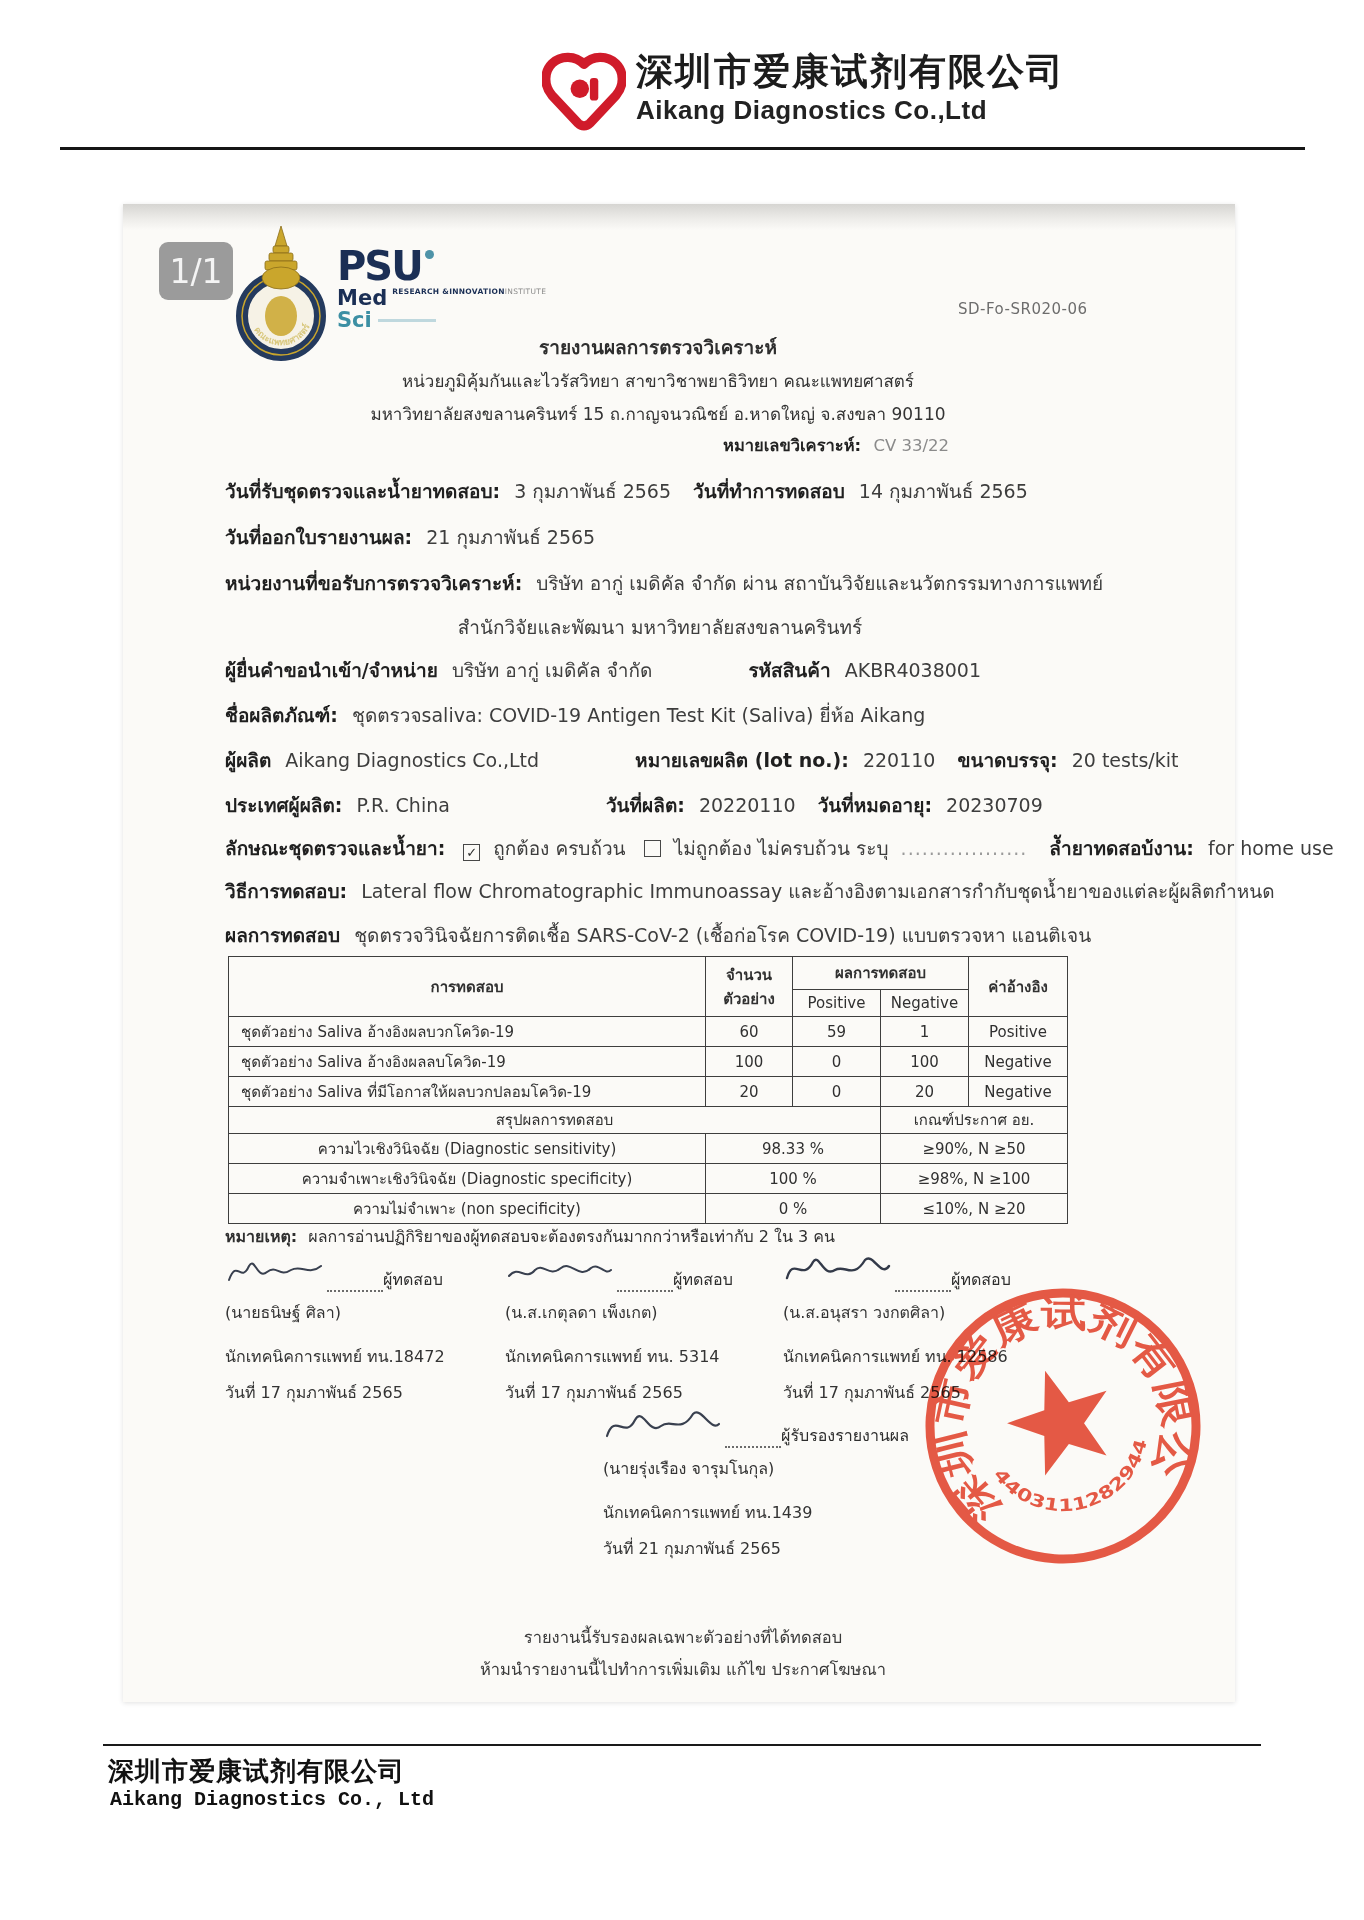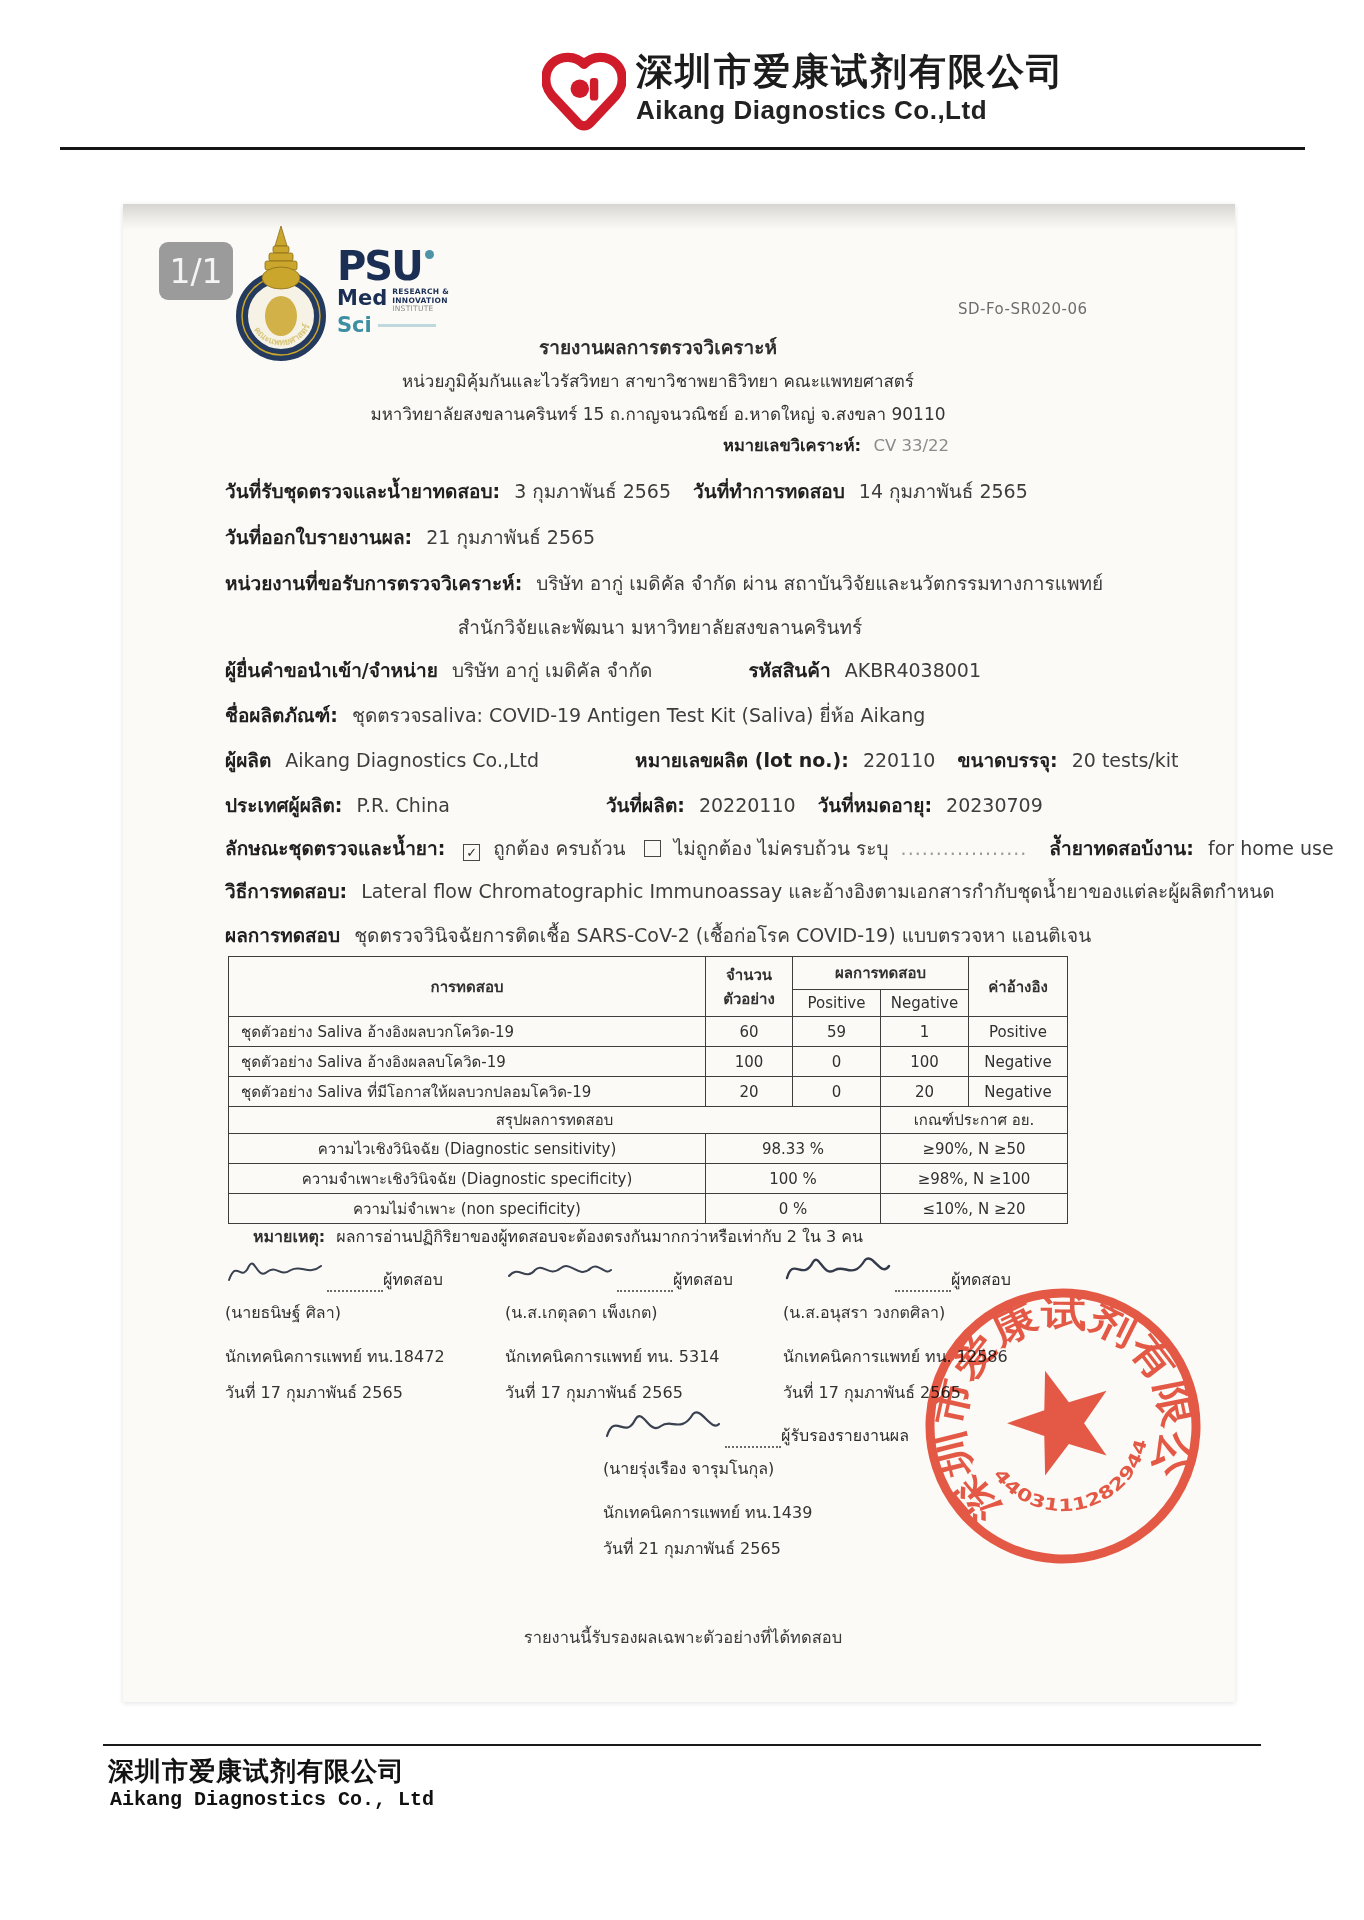--- a/index.html
+++ b/index.html
@@ -50,21 +50,21 @@
           background:transparent;}
   .rtable td{border:1.6px solid #3e3e3e;text-align:center;padding:0 6px;}
   .rtable .name{text-align:left;padding-left:12px;}
   .rtable .h1 td{height:32px;font-weight:600;}
   .rtable .h2 td{height:26px;}
   .rtable .dr td{height:29px;}
   .rtable .sh td{height:26px;}
   .rtable .sr td{height:29px;}
 
   .note{position:absolute;left:102px;top:1020px;font-size:16px;color:#2f2f2f;white-space:nowrap;}
-  .note b{font-weight:700;margin-left:28px;}
+  .note b{font-weight:700;}
 
   
   .signer{position:absolute;top:1048px;width:265px;font-size:16px;color:#333;}
   .certifier{position:absolute;left:480px;top:1200px;font-size:16px;color:#333;}
   .sigline{display:flex;align-items:flex-end;white-space:nowrap;}
   .sig-svg{margin-right:2px;}
   .dotline{display:inline-block;width:56px;border-bottom:2px dotted #6b6b6b;height:14px;}
   .sigrole{font-size:16px;color:#2d2d2d;}
   .sname{margin-top:8px;}
   .stitle{margin-top:19px;}
@@ -82,21 +82,21 @@
   .footer-en{position:absolute;left:110px;top:1788px;font-size:20px;font-weight:600;color:#111;
              font-family:"Liberation Mono","DejaVu Sans Mono",monospace;}
 
   
   .psu-block{position:absolute;left:214px;top:44px;}
   .psu-top{display:flex;align-items:flex-start;}
   .psu-word{font-size:40px;font-weight:800;color:#1b2f55;letter-spacing:-2px;line-height:.9;}
   .psu-dot{width:9px;height:9px;border-radius:50%;background:#4e93a8;margin:2px 0 0 3px;}
   .psu-mid{display:flex;align-items:flex-start;margin-top:4px;}
   .med{font-size:21px;font-weight:800;color:#1b2f55;line-height:1;}
-  .ri{display:flex;flex-direction:column;margin-left:5px;}
+  .ri{display:flex;flex-direction:row;margin-left:5px;}
   .ri i{font-style:normal;font-size:7.5px;font-weight:700;color:#1b2f55;line-height:1.15;letter-spacing:.3px;}
   .ri i.inst{color:#8a8a8a;font-weight:400;}
   .psu-bot{display:flex;align-items:center;margin-top:1px;}
   .sci{font-size:21px;font-weight:800;color:#3c8fa3;line-height:1;}
   .sci-bar{width:58px;height:3px;background:#bfd8de;margin-left:6px;}
 </style>
 </head>
 <body>
 
 <div class="page">
@@ -366,19 +366,20 @@
           <textPath href="#sealArcTop" textLength="500" lengthAdjust="spacingAndGlyphs">深圳市爱康试剂有限公司</textPath>
         </text>
         <path id="sealArcBot" d="M68.7 174.8 A85 85 0 0 0 231.3 174.8" fill="none"></path>
         <text font-size="17" font-weight="bold" fill="#e64a33" font-family="DejaVu Sans, sans-serif">
           <textPath href="#sealArcBot" textLength="200" lengthAdjust="spacingAndGlyphs">4403111282944</textPath>
         </text>
       </g>
     </svg>
 
     <div class="disc" style="top:1420px">รายงานนี้รับรองผลเฉพาะตัวอย่างที่ได้ทดสอบ</div>
+    <div class="disc" style="top:1452px">ห้ามนำรายงานนี้ไปทำการเพิ่มเติม แก้ไข ประกาศโฆษณา</div>
   </div>
 
   <div class="footer-rule"></div>
   <div class="footer-cn">深圳市爱康试剂有限公司</div>
   <div class="footer-en">Aikang Diagnostics Co., Ltd</div>
 
 </div>
 
 </body></html>

